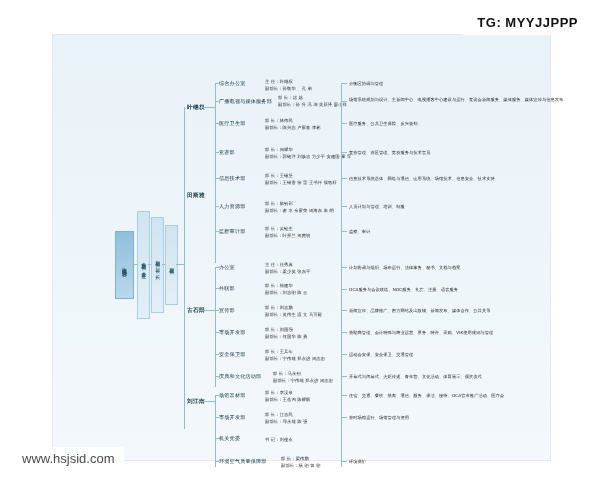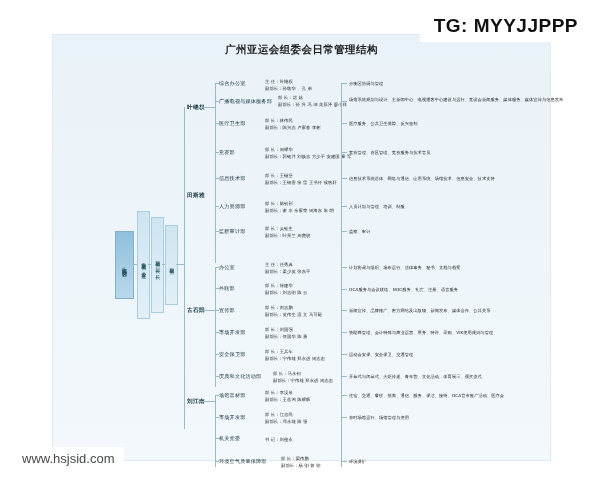--- a/index.html
+++ b/index.html
@@ -7,21 +7,21 @@
     width:600px;height:480px;
     background:#ffffff;
     font-family:"DejaVu Sans","Liberation Sans",sans-serif;
     position:relative;
     overflow:hidden;
   }
   
   #tg-badge{
     position:absolute;top:10px;right:8px;
     background:#ffffff;color:#111;
-    font-size:19px;font-weight:bold;
+    font-size:13px;font-weight:bold;
     padding:5px 14px;
     letter-spacing:.5px;
     z-index:50;
     font-family:"Liberation Sans",sans-serif;
   }
   #site-badge{
     position:absolute;left:12px;bottom:10px;
     background:rgba(255,255,255,.88);
     color:#4a4a4a;font-size:13px;
     padding:4px 10px;z-index:50;
@@ -92,21 +92,20 @@
   .lnh{height:1px;}
 </style>
 </head>
 <body>
 
 <div id="tg-badge">TG: MYYJJPPP</div>
 <div id="site-badge">www.hsjsid.com</div>
 
 <div id="panel">
 
-  <div id="title">广州亚运会组委会日常管理结构</div>
 
   <div class="root">执行委员会</div>
 
   <div class="lvl2" style="left:84px;top:176px;height:106px;">常务副秘书长、办公室主任</div>
   <div class="lvl2" style="left:98px;top:182px;height:94px;">副秘书长、部长、厂长</div>
   <div class="lvl2" style="left:112px;top:190px;height:78px;">副秘书长</div>
 
   <div class="ln lnh" style="left:79px;top:229px;width:5px;"></div>
   <div class="ln lnh" style="left:95px;top:229px;width:3px;"></div>
   <div class="ln lnh" style="left:109px;top:229px;width:3px;"></div>

